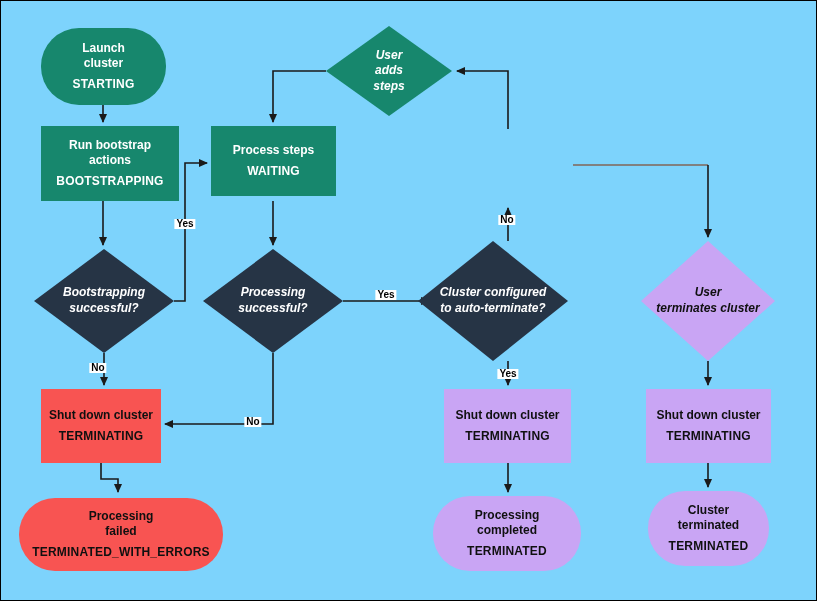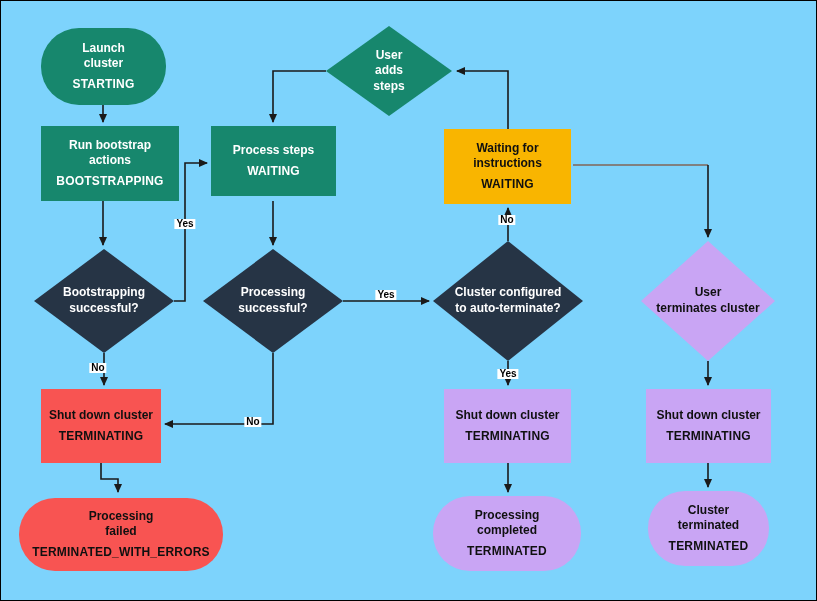--- a/index.html
+++ b/index.html
@@ -8,21 +8,21 @@
     border:1px solid #000; background:#7dd3fc; overflow:hidden;
   }
   #connectors { position:absolute; left:0; top:0; width:815px; height:599px; }
   .node { position:absolute; display:flex; flex-direction:column; align-items:center;
           justify-content:center; text-align:center; font-weight:bold; font-size:12px;
           line-height:1.3; box-sizing:border-box; }
   .node .title { white-space:pre-line; }
   .node .state { white-space:pre-line; margin-top:5px; letter-spacing:0.2px; }
   .rect    { }
   .stadium { border-radius:38px; }
-  .diamond { clip-path:polygon(50% 0, 100% 50%, 50% 100%, 0 50%); }
+  .diamond { clip-path:polygon(50% 0, 100% 50%, 50% 100%, 0 50%);font-style:italic; }
   .teal   { background:#17876D; color:#ffffff; }
   .navy   { background:#263445; color:#ffffff; }
   .gold   { background:#F9B500; color:#101010; }
   .red    { background:#F85452; color:#101010; }
   .purple { background:#C9A5F4; color:#101010; }
   .edge-label { position:absolute; transform:translate(-50%,-50%); background:#ffffff;
                 font-weight:bold; font-size:10px; color:#000; padding:0 2px; line-height:1; }
 </style>
 </head>
 <body>
@@ -93,27 +93,22 @@
     <div class="title">Processing
 successful?</div>
   </div>
 
   <div class="node diamond teal" style="left:325px; top:25px; width:126px; height:90px;">
     <div class="title">User
 adds
 steps</div>
   </div>
 
-  <div class="node rect gold" style="left:443px; top:128px; width:127px; height:75px;">
-    <div class="title">Waiting for
-instructions</div>
-    <div class="state">WAITING</div>
-  </div>
 
-  <div class="node diamond navy" style="left:432px; top:240px; width:150px; height:120px;">
+  <div class="node diamond navy" style="left:417px; top:240px; width:150px; height:120px;">
     <div class="title">Cluster configured
 to auto-terminate?</div>
   </div>
 
   <div class="node rect purple" style="left:443px; top:388px; width:127px; height:74px;">
     <div class="title">Shut down cluster</div>
     <div class="state">TERMINATING</div>
   </div>
 
   <div class="node stadium purple" style="left:432px; top:495px; width:148px; height:75px; border-radius:37px;">

